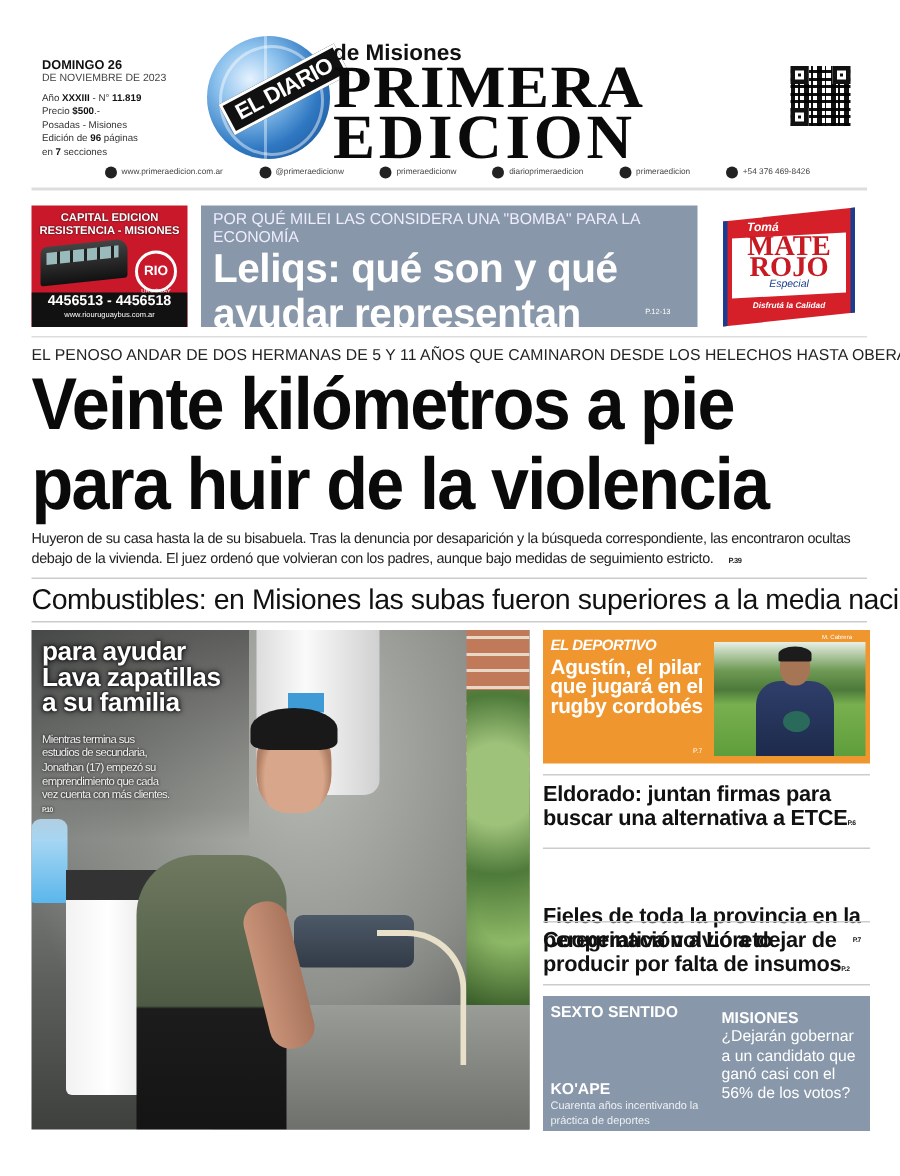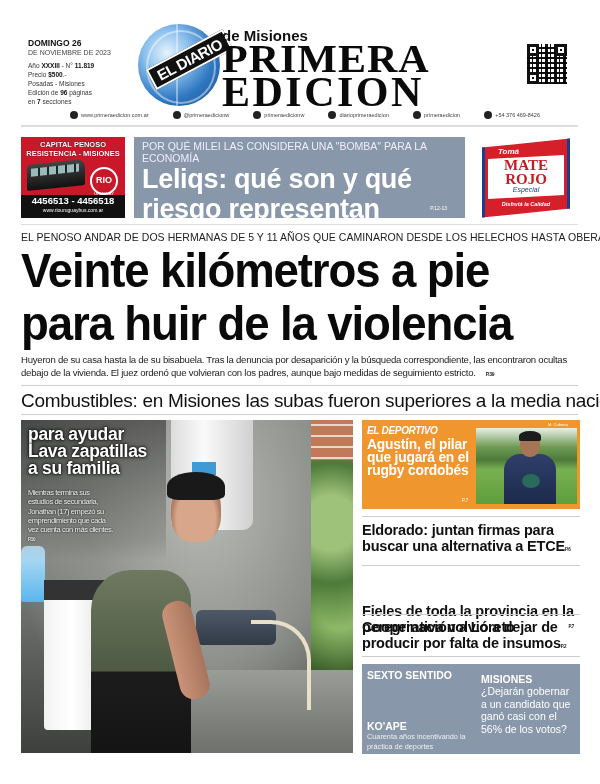--- a/index.html
+++ b/index.html
@@ -45,21 +45,21 @@
 
   .leliqs { left: 134px; top: 137px; width: 331px; height: 81px; background: #8897a9; color: #fff; padding: 3px 8px; }
   .leliqs .kicker { font-size: 10.5px; line-height: 12px; color: #eef; }
   .leliqs .title { font-weight: bold; font-size: 27px; line-height: 30px; letter-spacing: -0.3px; }
   .leliqs .pg { position:absolute; right: 18px; bottom: 7px; font-size: 5px; }
 
   .ad-mate { left: 476px; top: 137px; width: 100px; height: 81px; background:#fff; }
   .ad-mate .band { position:absolute; left:6px; top:6px; width:88px; height:70px; background:#d5202a; transform: skewY(-6deg); border-left:3px solid #1c3d8f; border-right:3px solid #1c3d8f; }
   .ad-mate .paper { position:absolute; left:12px; top:20px; width:76px; height:40px; background:#fff; transform: skewY(-3deg); }
   .ad-mate .toma { position:absolute; left:22px; top:10px; color:#fff; font-style:italic; font-weight:bold; font-size:8px; }
-  .ad-mate .mate { position:absolute; left:0; width:100px; top:21px; text-align:center; color:#c71a23; font-family:"Liberation Serif",serif; font-weight:bold; font-size:15px; line-height:14px; }
+  .ad-mate .mate { position:absolute; left:0; width:100px; top:21px; text-align:center; color:#c71a23; font-family:"Liberation Serif",serif; font-weight:bold; font-size:19px; line-height:14px; }
   .ad-mate .esp { position:absolute; left:0; width:100px; top:49px; text-align:center; color:#1c3d8f; font-style:italic; font-size:7px; }
   .ad-mate .dis { position:absolute; left:0; width:100px; top:64px; text-align:center; color:#fff; font-style:italic; font-size:5.5px; font-weight:bold; }
 
   
   .kicker-main { left: 21px; top: 231px; width: 560px; font-size: 10.5px; color: #222; letter-spacing: 0.05px; white-space: nowrap; }
   .headline { left: 21px; top: 244px; width: 565px; font-weight: bold; font-size: 49px; line-height: 53px; letter-spacing: -1.2px; color: #0a0a0a; transform: scaleX(0.93); transform-origin: left top; white-space: nowrap; }
   .lede { left: 21px; top: 353px; width: 562px; font-size: 9.6px; line-height: 13px; color: #222; letter-spacing: -0.25px; }
   .lede .pg { font-size: 5px; font-weight: bold; margin-left: 10px; }
   .hr { left: 21px; width: 557px; height: 1px; background: #ccc; }
   .combustibles { left: 21px; top: 390px; width: 565px; font-size: 19px; color: #111; letter-spacing: -0.3px; white-space: nowrap; }
@@ -159,37 +159,37 @@
     </span>
   <span class="si">
       <i class="ic"></i>
       <span>+54 376 469-8426</span>
     </span>
 </div>
 <div class="abs rule" style="left:21px;top:125px;width:557px;"></div>
 
 <div class="abs ad-rio">
   <div class="hdr">
-      <div>CAPITAL PENOSO</div>
+      <div>CAPITAL EDICION</div>
       <div>RESISTENCIA - MISIONES</div>
     </div>
   <div class="bus"></div>
   <div class="rio-logo">RIO</div>
   <div class="rio-sub">URUGUAY</div>
   <div class="phone">
     <div class="n">4456513 - 4456518</div>
     <div class="w">www.riouruguaybus.com.ar</div>
   </div>
 </div>
 
 <div class="abs leliqs">
   <div class="kicker">POR QUÉ MILEI LAS CONSIDERA UNA "BOMBA" PARA LA ECONOMÍA</div>
   <div class="title">
     <div>Leliqs: qué son y qué</div>
-    <div>riesgo representan</div>
+    <div>ayudar representan</div>
   </div>
   <div class="pg">P.12-13</div>
 </div>
 
 <div class="abs ad-mate">
   <div class="band"></div>
   <div class="paper"></div>
   <div class="toma">Tomá</div>
   <div class="mate">
       <div>MATE</div>

